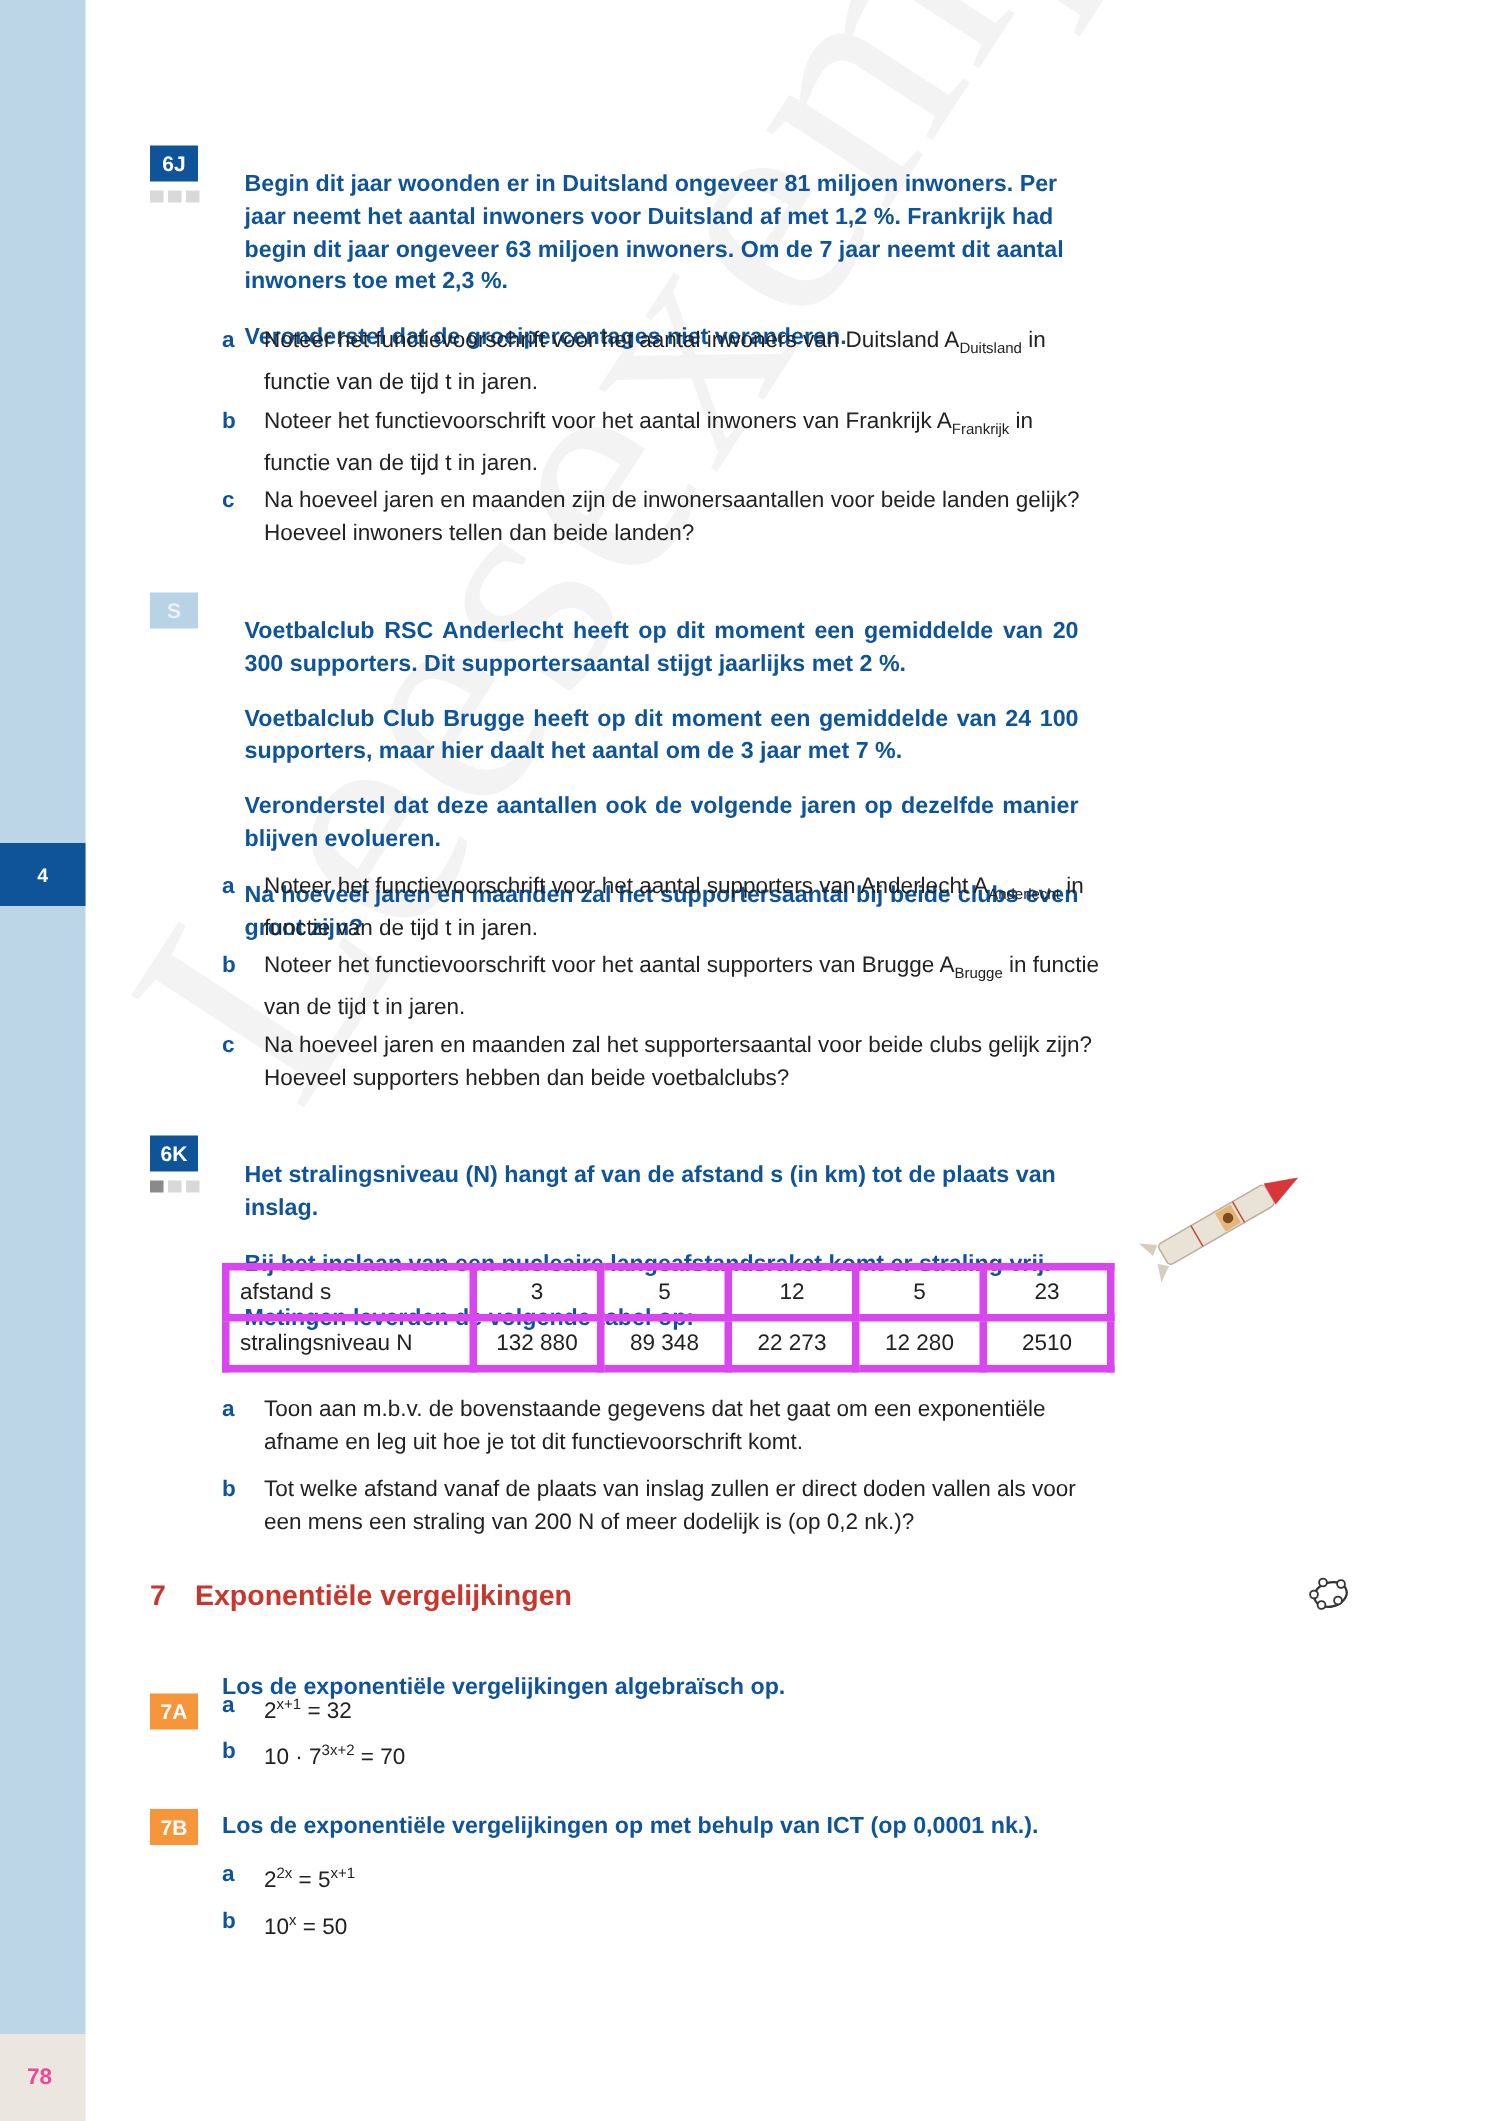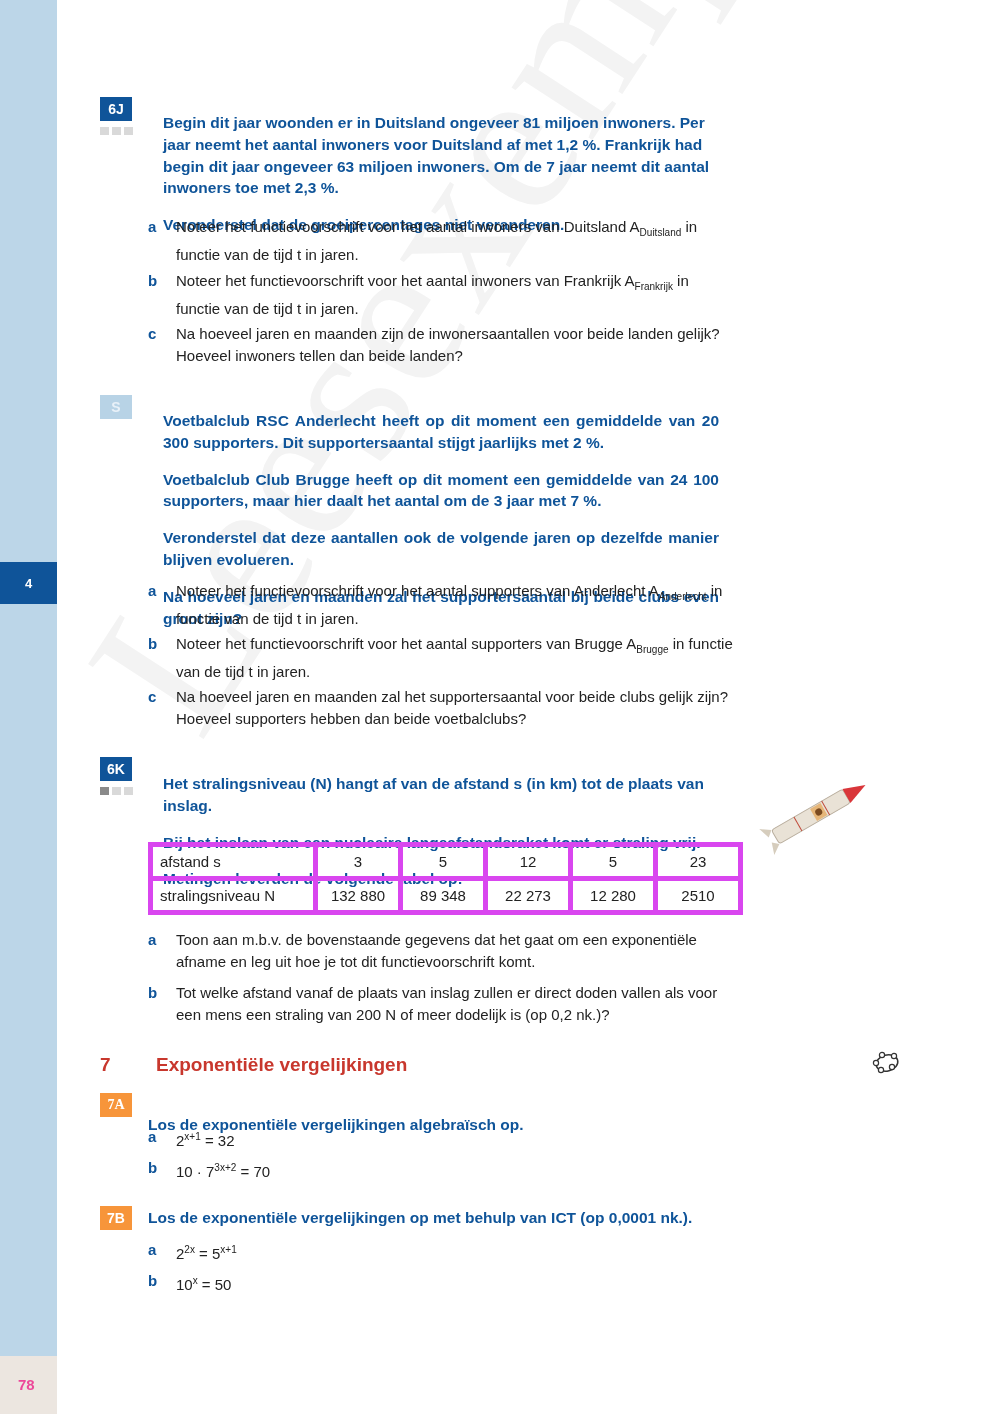--- a/index.html
+++ b/index.html
@@ -180,33 +180,33 @@
   <div class="item" style="top:929px;">
     <span class="lbl">a</span>
     <span class="txt">Toon aan m.b.v. de bovenstaande gegevens dat het gaat om een exponentiële afname en leg uit hoe je tot dit functievoorschrift komt.</span>
   </div>
   <div class="item" style="top:982px;">
     <span class="lbl">b</span>
     <span class="txt">Tot welke afstand vanaf de plaats van inslag zullen er direct doden vallen als voor een mens een straling van 200 N of meer dodelijk is (op 0,2 nk.)?</span>
   </div>
 
   <div class="section-title" style="left:100px;">7</div>
-  <div class="section-title" style="left:156px;">Exponentiële vergelijkingen</div>
+  <div class="section-title" style="left:130px;">Exponentiële vergelijkingen</div>
   <div class="geo-icon">
     <svg width="30" height="26" viewBox="0 0 30 26">
       <ellipse cx="15" cy="13" rx="11" ry="8" fill="none" stroke="#333" stroke-width="1.5" transform="rotate(-15 15 13)"></ellipse>
       <circle cx="10" cy="5" r="2.6" fill="#fff" stroke="#333" stroke-width="1.2"></circle>
       <circle cx="22" cy="6" r="2.6" fill="#fff" stroke="#333" stroke-width="1.2"></circle>
       <circle cx="4" cy="13" r="2.6" fill="#fff" stroke="#333" stroke-width="1.2"></circle>
       <circle cx="9" cy="20" r="2.6" fill="#fff" stroke="#333" stroke-width="1.2"></circle>
       <circle cx="20" cy="17" r="2.6" fill="#fff" stroke="#333" stroke-width="1.2"></circle>
     </svg>
   </div>
 
-  <div class="ex-badge badge-orange" style="top:1093px;font-family:Liberation Serif, serif;">7A</div>
+  <div class="ex-badge badge-orange" style="top:1129px;">7A</div>
   <div class="intro" style="top:1094px;margin-top:20px;">Los de exponentiële vergelijkingen algebraïsch op.</div>
   <div class="item" style="top:1126px;">
     <span class="lbl">a</span>
     <span class="txt"><span>2</span><sup>x+1</sup><span> = 32</span></span>
   </div>
   <div class="item" style="top:1157px;">
     <span class="lbl">b</span>
     <span class="txt"><span>10 · 7</span><sup>3x+2</sup><span> = 70</span></span>
   </div>
 

